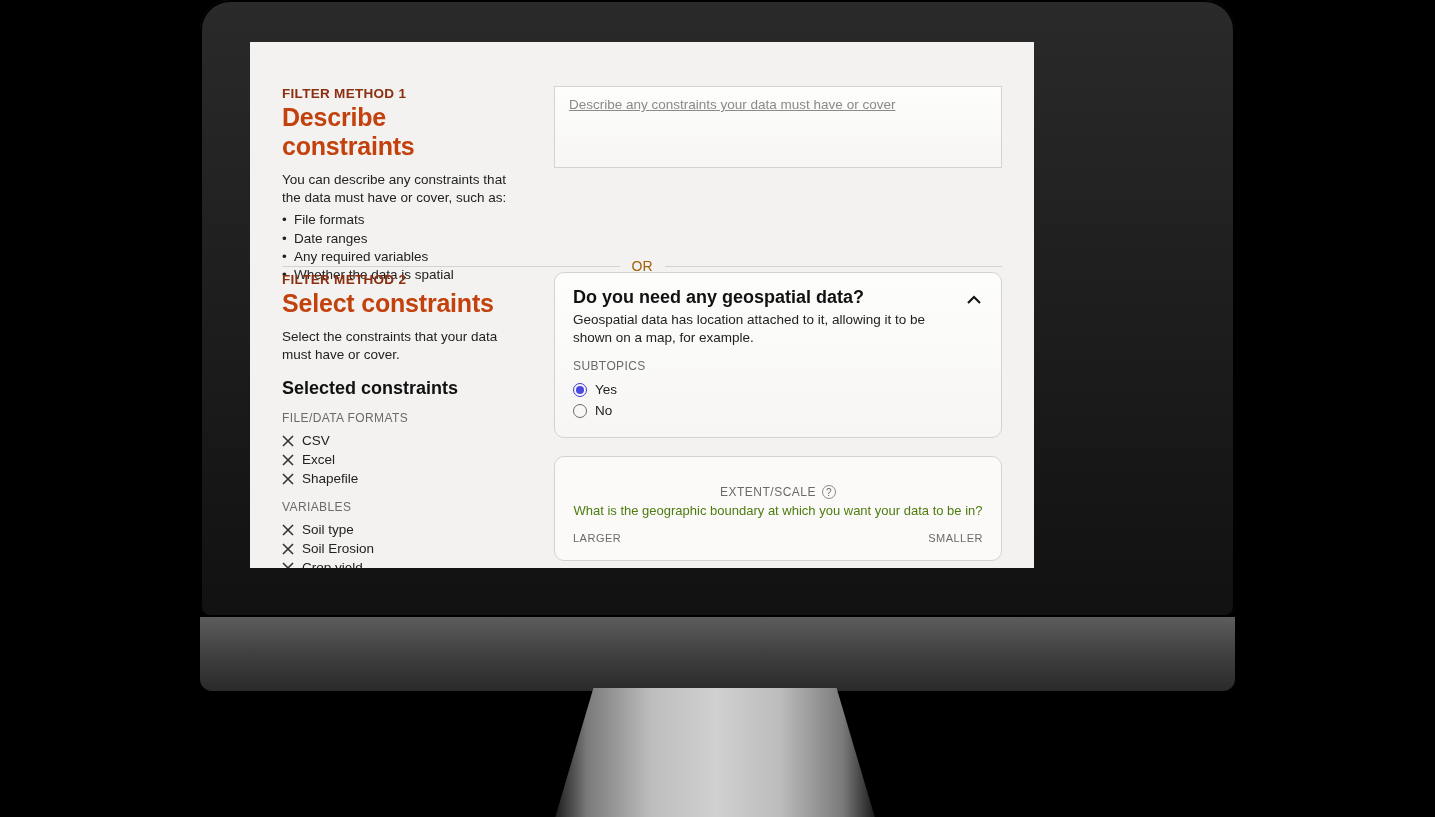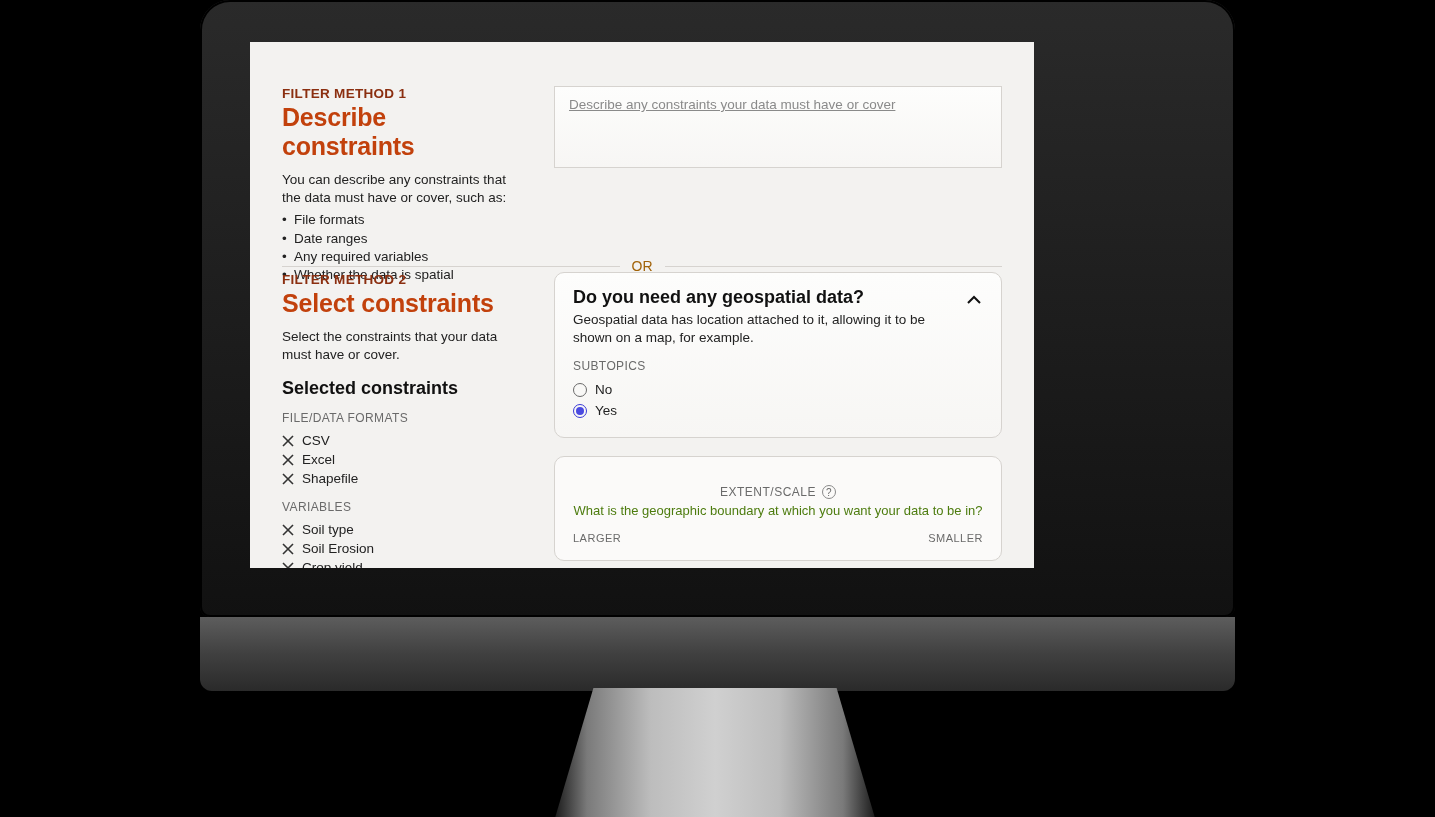--- a/index.html
+++ b/index.html
@@ -279,26 +279,26 @@
           <div>
             <div class="card-title">Do you need any geospatial data?</div>
             <div class="card-sub">Geospatial data has location attached to it, allowing it to be shown on a map, for example.</div>
           </div>
           <span class="chev"><svg viewBox="0 0 18 18">
                 <polyline points="3,12 9,6 15,12"></polyline>
               </svg></span>
         </div>
         <div class="subhead">SUBTOPICS</div>
         <div class="radio-row">
+          <span class="radio selected"></span>
+          <span>Yes</span>
+        </div>
+        <div class="radio-row">
           <span class="radio"></span>
           <span>No</span>
-        </div>
-        <div class="radio-row">
-          <span class="radio selected"></span>
-          <span>Yes</span>
         </div>
       </div>
 
       <div class="card light">
         <div class="centered">
           <div class="scale-label-row">
             <span>EXTENT/SCALE</span>
             <span class="help-icon">?</span>
           </div>
           <div class="scale-hint">What is the geographic boundary at which you want your data to be in?</div>

